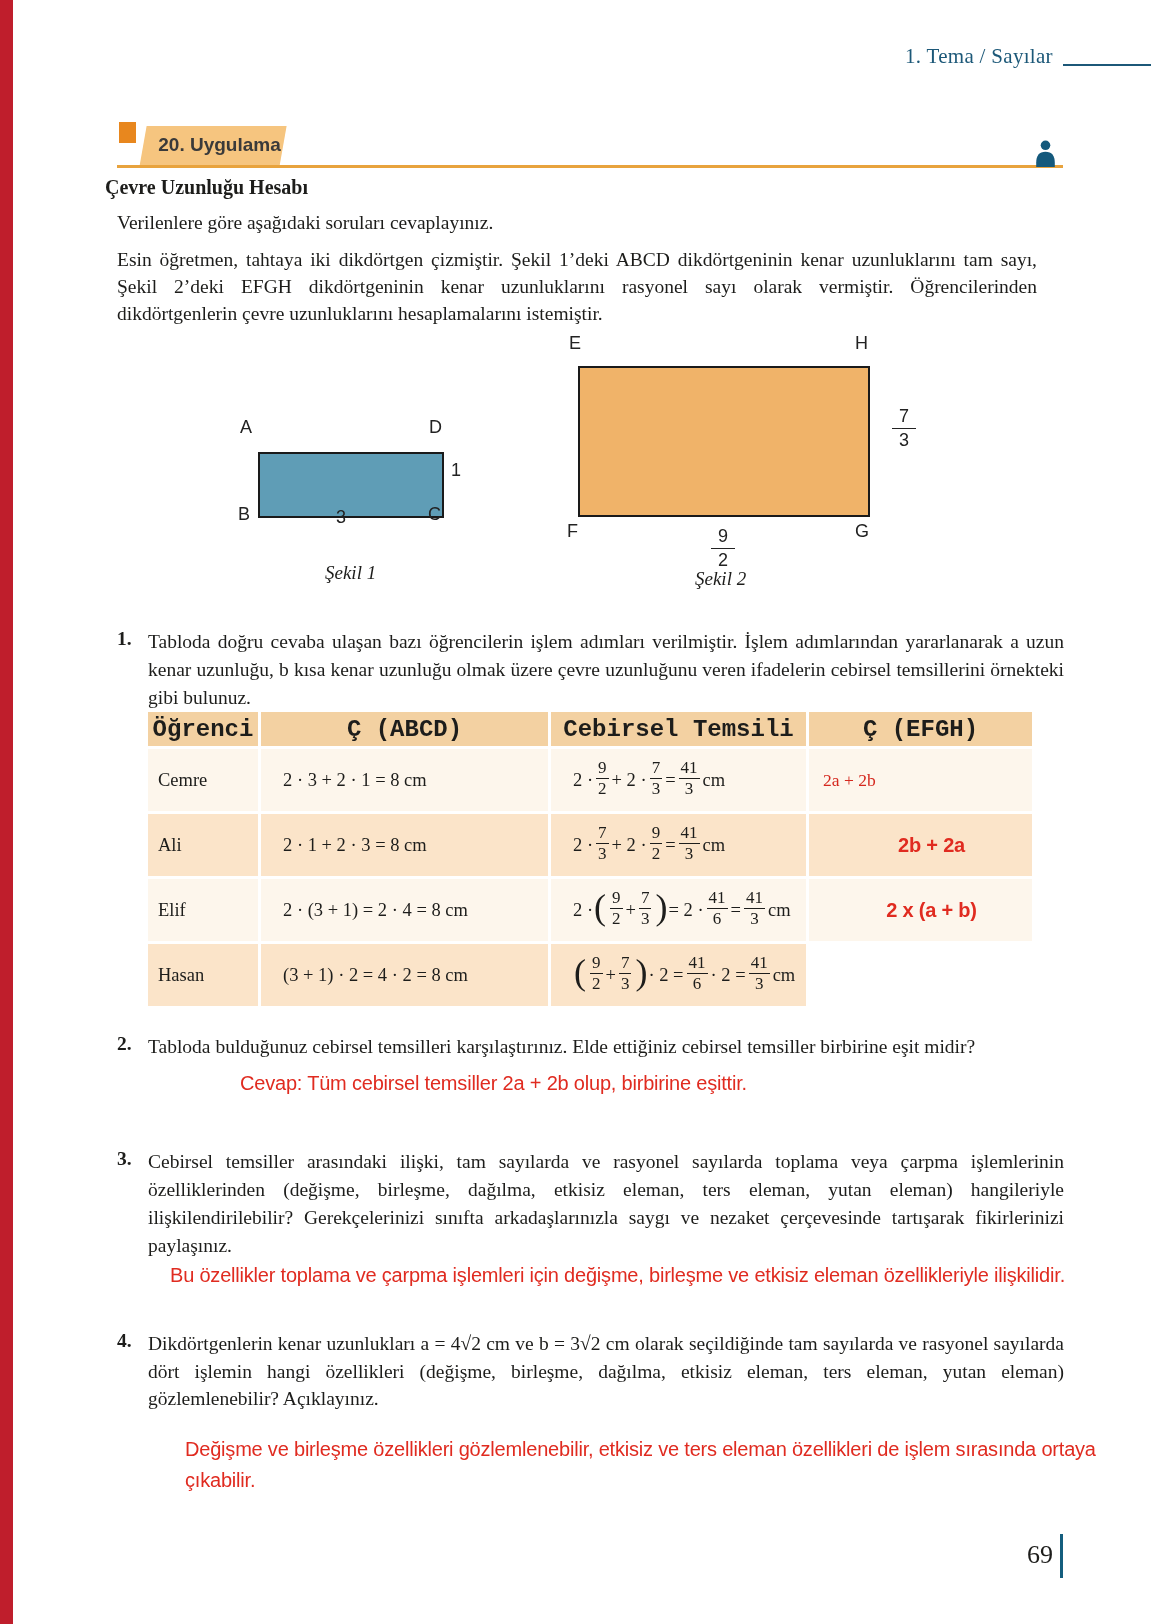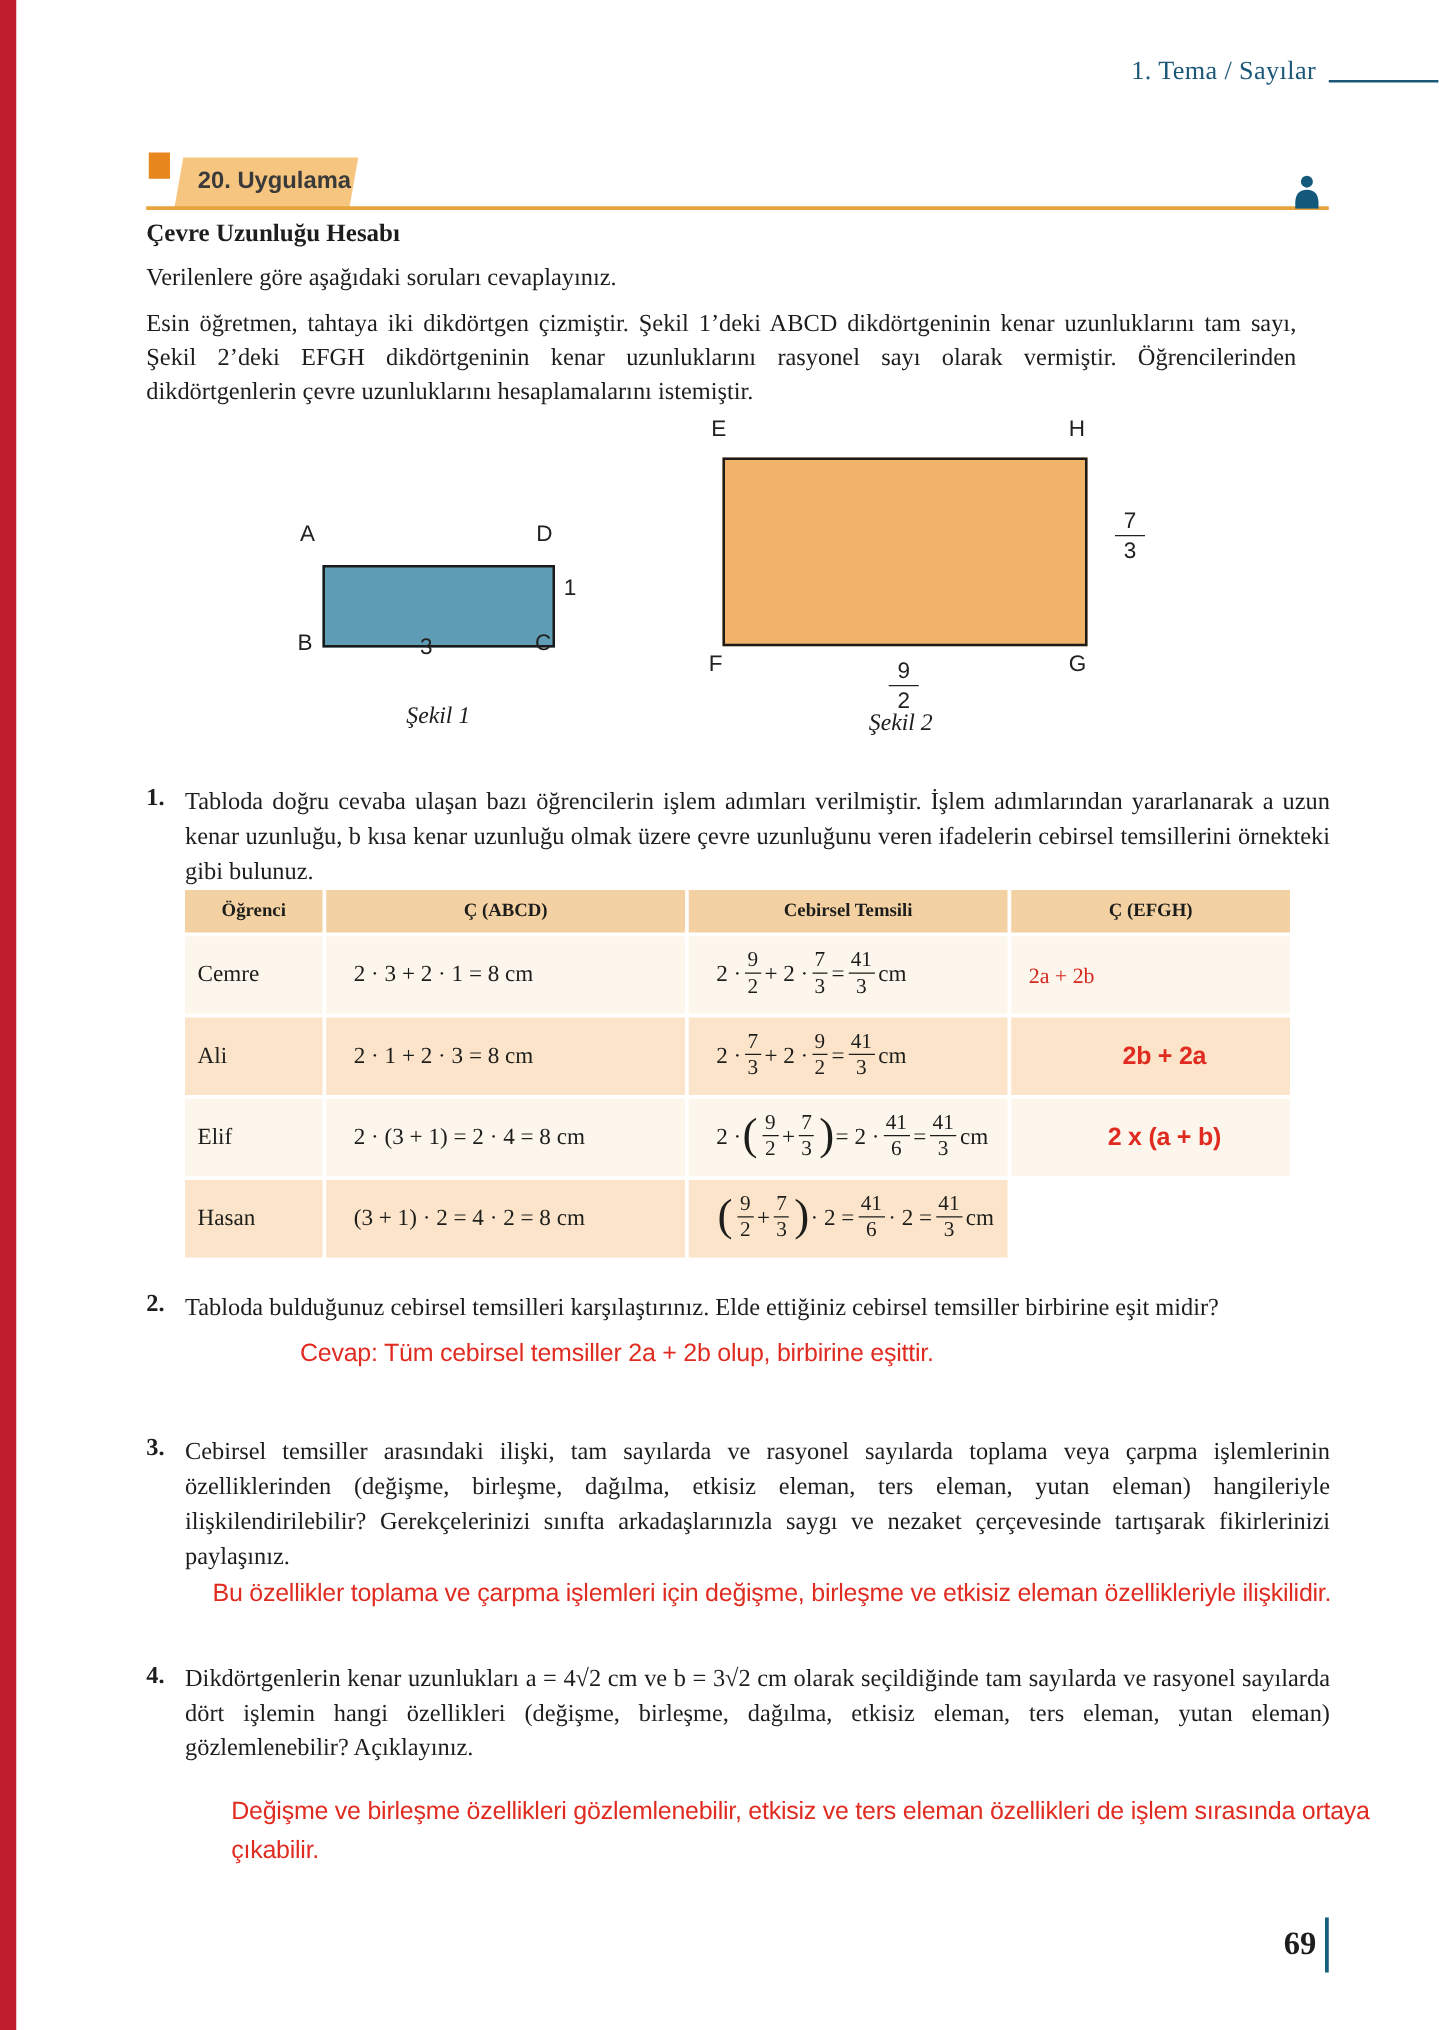--- a/index.html
+++ b/index.html
@@ -12,21 +12,21 @@
   .theme-rule{position:absolute;left:1063px;top:64px;width:88px;height:2px;background:#1c5878;}
 
   
   .badge-square{position:absolute;left:119px;top:122px;width:17px;height:21px;background:#e8871e;}
   .badge-para{position:absolute;left:143px;top:126px;width:140px;height:41px;background:#f6c57f;transform:skewX(-10deg);}
   .badge-text{position:absolute;left:15px;top:8px;transform:skewX(10deg);
               font-family:"Liberation Sans",sans-serif;font-weight:bold;font-size:19px;color:#3a3a3a;white-space:nowrap;}
   .orange-rule{position:absolute;left:117px;top:165px;width:946px;height:3px;background:#e8a33d;}
   .person{position:absolute;left:1035px;top:140px;width:21px;height:27px;}
 
-  .title{position:absolute;left:117px;top:176px;font-size:20px;font-weight:bold;margin:0;}
+  .title{position:absolute;left:105px;top:176px;font-size:20px;font-weight:bold;margin:0;}
   .lead{position:absolute;left:117px;top:212px;font-size:19.5px;margin:0;}
   .para{position:absolute;left:117px;top:246px;width:920px;font-size:19.5px;line-height:27px;text-align:justify;margin:0;}
 
   
   .fig-label{position:absolute;font-family:"Liberation Sans",sans-serif;font-size:18px;color:#222;}
   .fig1-rect{position:absolute;left:258px;top:452px;width:186px;height:66px;background:#5f9db6;border:2px solid #1a1a1a;box-sizing:border-box;}
   .f1a{left:240px;top:417px;} .f1d{left:429px;top:417px;}
   .f1b{left:238px;top:504px;} .f1c{left:428px;top:504px;}
   .f1w{left:336px;top:507px;} .f1h{left:451px;top:460px;}
   .fig2-rect{position:absolute;left:578px;top:366px;width:292px;height:151px;background:#f0b369;border:2px solid #1a1a1a;box-sizing:border-box;}
@@ -45,34 +45,34 @@
   .qn1,.qt1{top:628px;} .qn2,.qt2{top:1033px;} .qn3,.qt3{top:1148px;} .qn4,.qt4{top:1330px;}
   .qt4{line-height:27.5px;}
   .answer{position:absolute;font-family:Liberation Sans, sans-serif;font-size:20px;color:#e02b20;letter-spacing:-0.2px;}
   .ans2{left:240px;top:1072px;white-space:nowrap;}
   .ans3{left:170px;top:1264px;white-space:nowrap;}
   .ans4{left:185px;top:1434px;width:975px;line-height:31px;}
 
   
   .ptable{position:absolute;left:148px;top:712px;display:grid;
           grid-template-columns:110px 287px 255px 223px;grid-template-rows:34px 62px 62px 62px 62px;gap:3px;}
-  .th{background:#f3d1a2;font-weight:bold;font-size:15px;display:flex;align-items:center;justify-content:center;}
+  .th{background:#f3d1a2;font-weight:bold;font-size:24px;display:flex;align-items:center;justify-content:center;font-family:Liberation Mono, monospace;}
   .row-a{background:#fdf6ec;} .row-b{background:#fbe4c9;}
   .td-name{font-size:18.5px;display:flex;align-items:center;padding-left:10px;box-sizing:border-box;}
   .td-math{font-size:18.5px;display:flex;align-items:center;padding-left:22px;box-sizing:border-box;white-space:nowrap;}
   .td-alg{display:flex;align-items:center;box-sizing:border-box;}
   .alg-example{font-family:"Liberation Serif",serif;font-size:17.5px;color:#d5281e;padding-left:14px;}
   .alg-hand{font-family:"Liberation Sans",sans-serif;font-weight:bold;font-size:20px;color:#e02b20;justify-content:center;width:100%;letter-spacing:-0.2px;padding-left:22px;}
   .frac{display:inline-block;vertical-align:middle;text-align:center;margin:0 3px;font-size:17px;position:relative;top:-1px;}
   .frac .num{display:block;padding:0 2px;border-bottom:1.4px solid #1d1d1b;line-height:1.1;}
   .frac .den{display:block;line-height:1.1;padding-top:1px;}
   .bp{font-size:36px;font-weight:300;vertical-align:middle;position:relative;top:-3px;margin:0 1px;}
 
   
-  .page-num{position:absolute;left:1013px;top:1540px;width:40px;text-align:right;font-size:26px;font-weight:bold;}
+  .page-num{position:absolute;left:1013px;top:1540px;width:40px;text-align:right;font-size:26px;}
   .page-bar{position:absolute;left:1060px;top:1534px;width:3px;height:44px;background:#145e7e;}
 </style>
 </head>
 <body>
 
 <div class="page">
   <div class="edge-stripe"></div>
 
   <span class="theme-text">1. Tema / Sayılar</span>
   <span class="theme-rule"></span>

